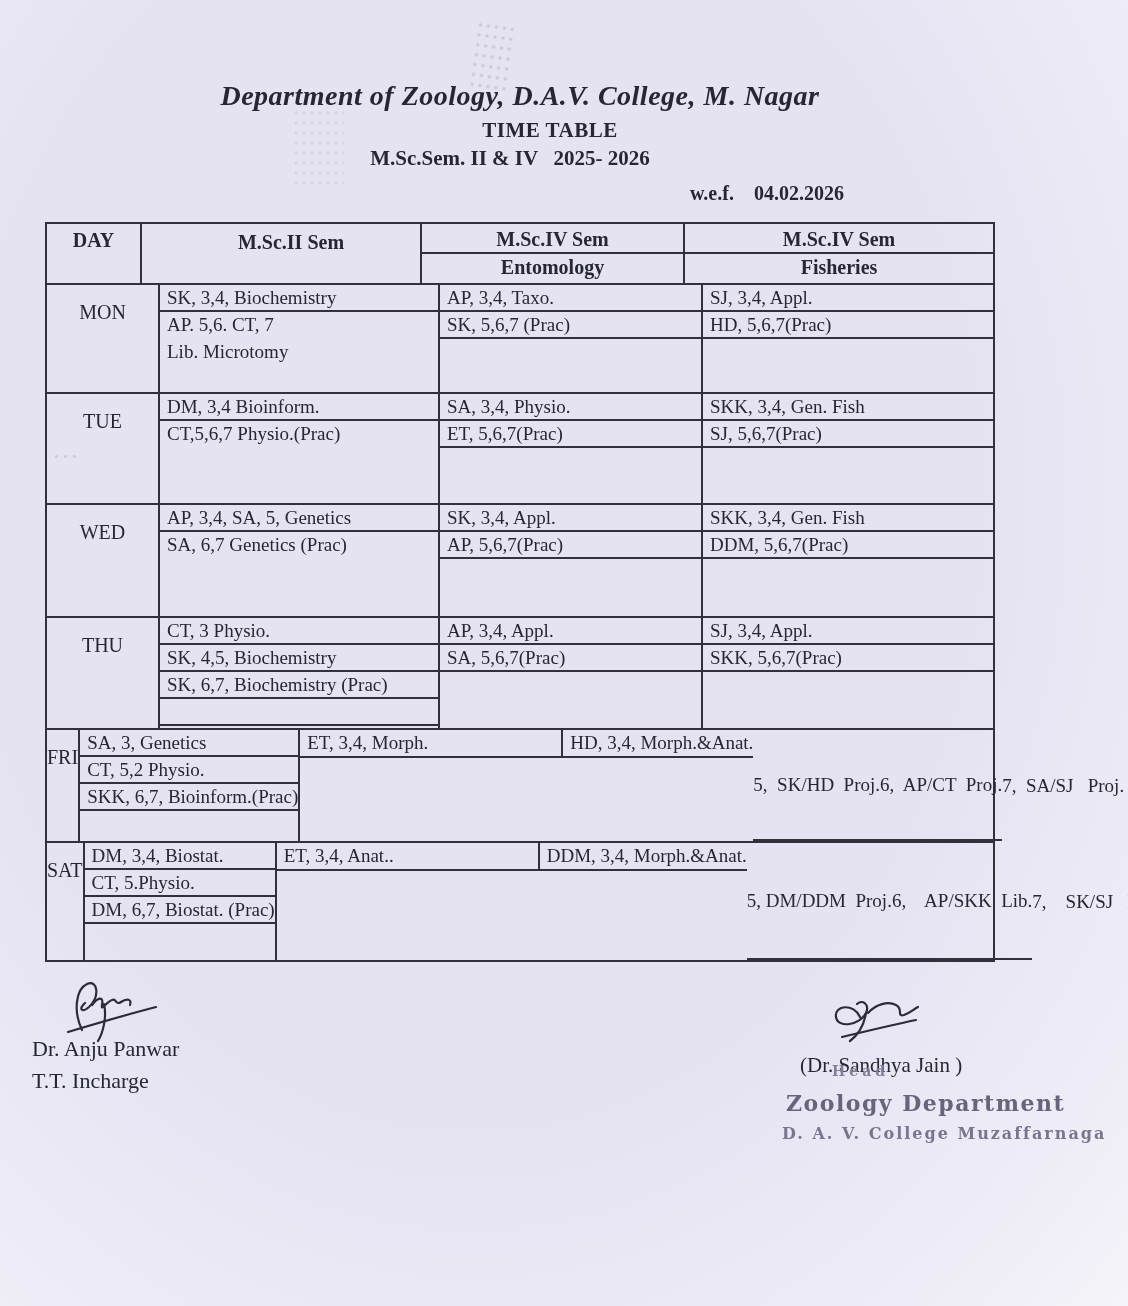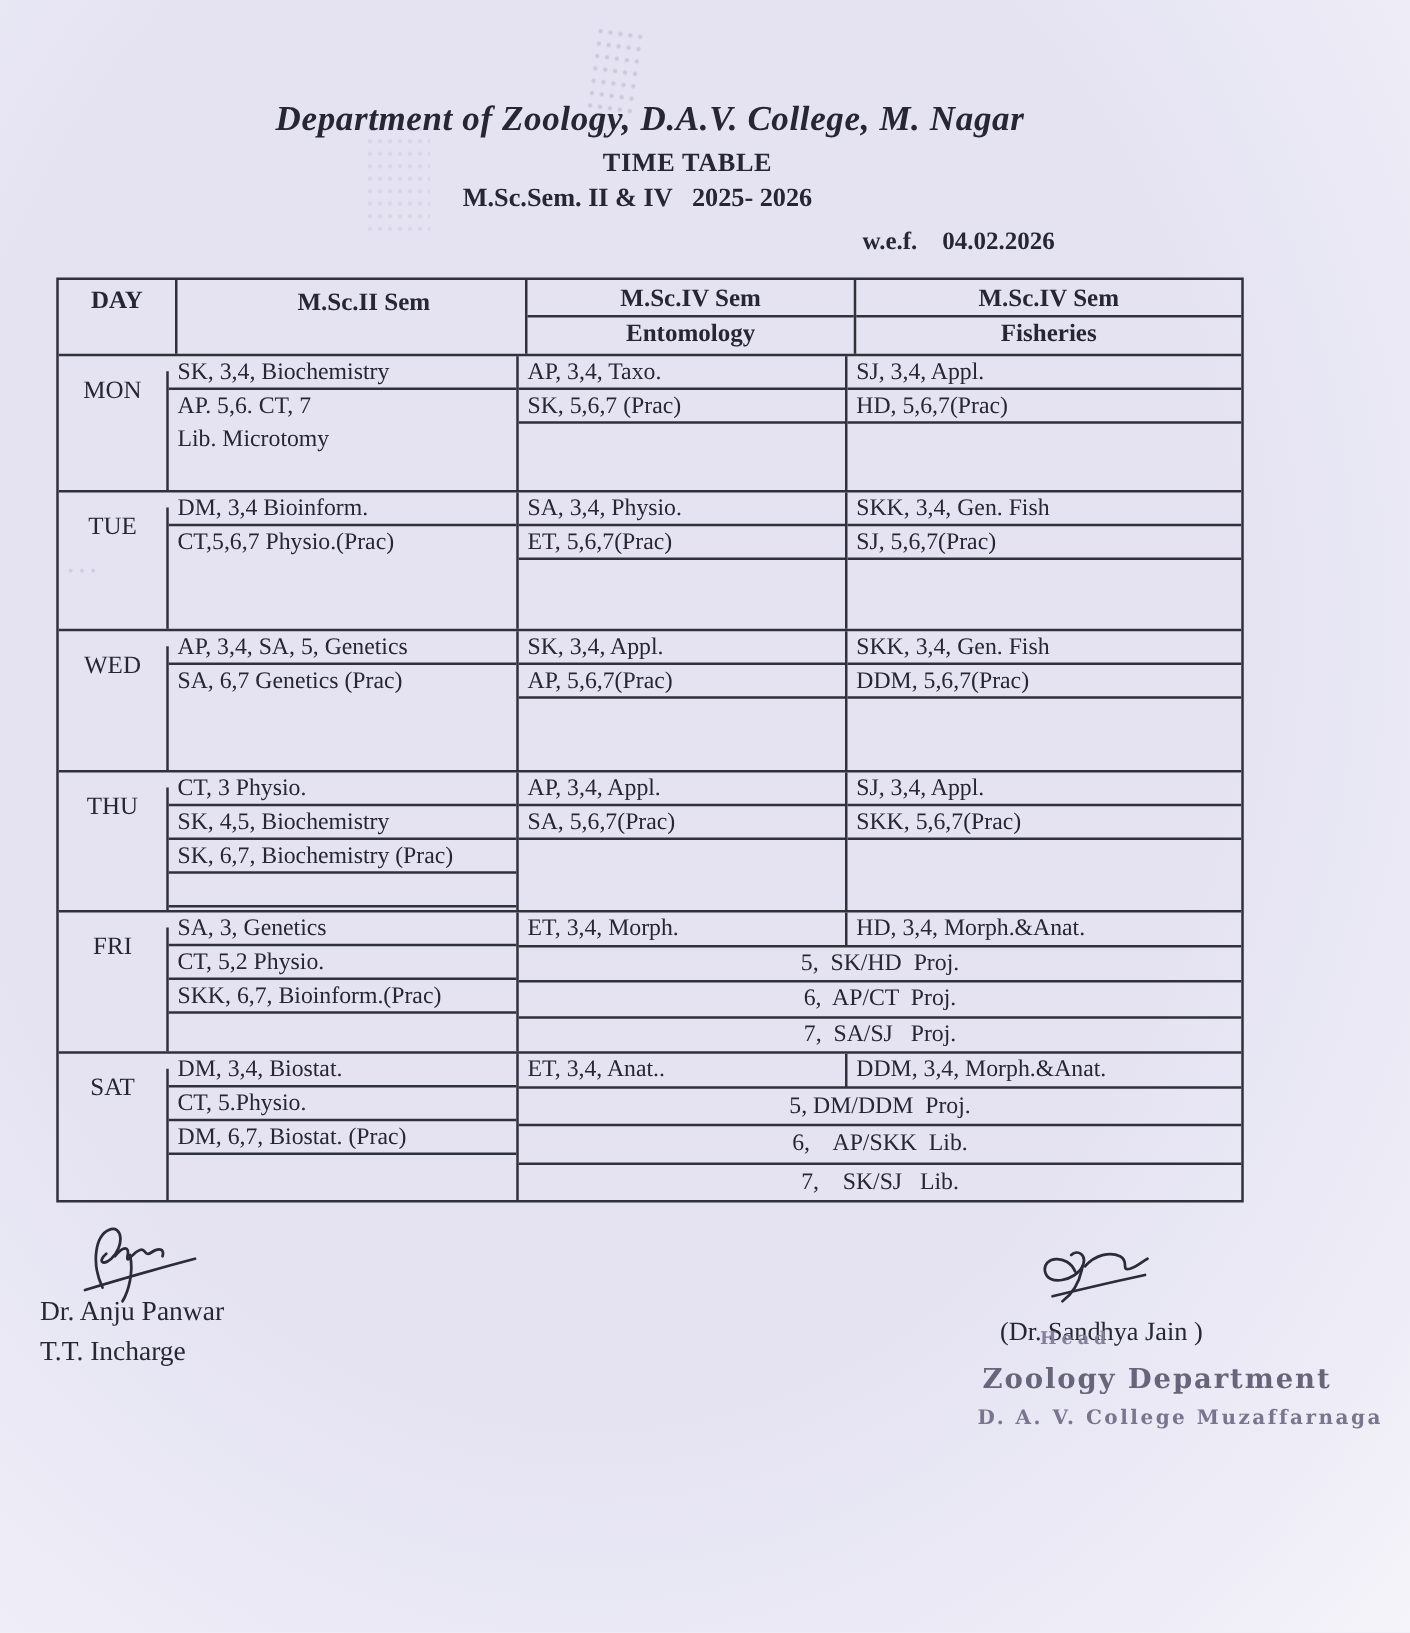--- a/index.html
+++ b/index.html
@@ -28,27 +28,27 @@
   .h1{ width:95px; border-right:2px solid #30313a; text-align:center; padding-top:5px; }
   .h2{ width:280px; border-right:2px solid #30313a; text-align:center; padding-top:7px;padding-left:20px; }
   .h34{ display:flex; flex-direction:column; }
   .h3{ width:263px; border-right:2px solid #30313a; }
   .h4{ flex:1; }
   .h-top{ height:30px; border-bottom:2px solid #30313a; text-align:center; padding-top:4px; }
   .h-sub{ flex:1; text-align:center; padding-top:2px; }
 
   .block{ display:flex; border-bottom:2px solid #30313a; }
   .block:last-child{ border-bottom:none; }
-  .c1{ width:88px; border-right:2px solid #30313a; text-align:center; padding-top:4px; font-size:20px;margin-top:12px; }
+  .c1{ width:113px; border-right:2px solid #30313a; text-align:center; padding-top:16px; font-size:20px; }
   .c2{ width:280px; border-right:2px solid #30313a; }
   .c3{ width:263px; border-right:2px solid #30313a; }
   .c4{ flex:1; }
   .entry{ height:27px; line-height:25px; padding-left:7px; font-size:19px; white-space:pre; overflow:hidden; }
   .entry.rule{ border-bottom:2px solid #30313a; }
-  .c34{ flex:1; display:flex; flex-direction:column; }
+  .c34{ flex:1; display:flex; }
   .c34-first{ display:flex; height:28px; border-bottom:2px solid #30313a; }
   .c34-first .fe{ width:263px; border-right:2px solid #30313a; }
   .c34-first .ff{ flex:1; }
   .m-entry{ flex:1; display:flex; align-items:center; justify-content:center;
             font-size:19px; white-space:pre; }
   .m-entry.rule{ border-bottom:2px solid #30313a; }
 
   
   .sig{ position:absolute; }
   .sig path{ fill:none; stroke:#2b2c38; stroke-width:2.2; stroke-linecap:round; }

